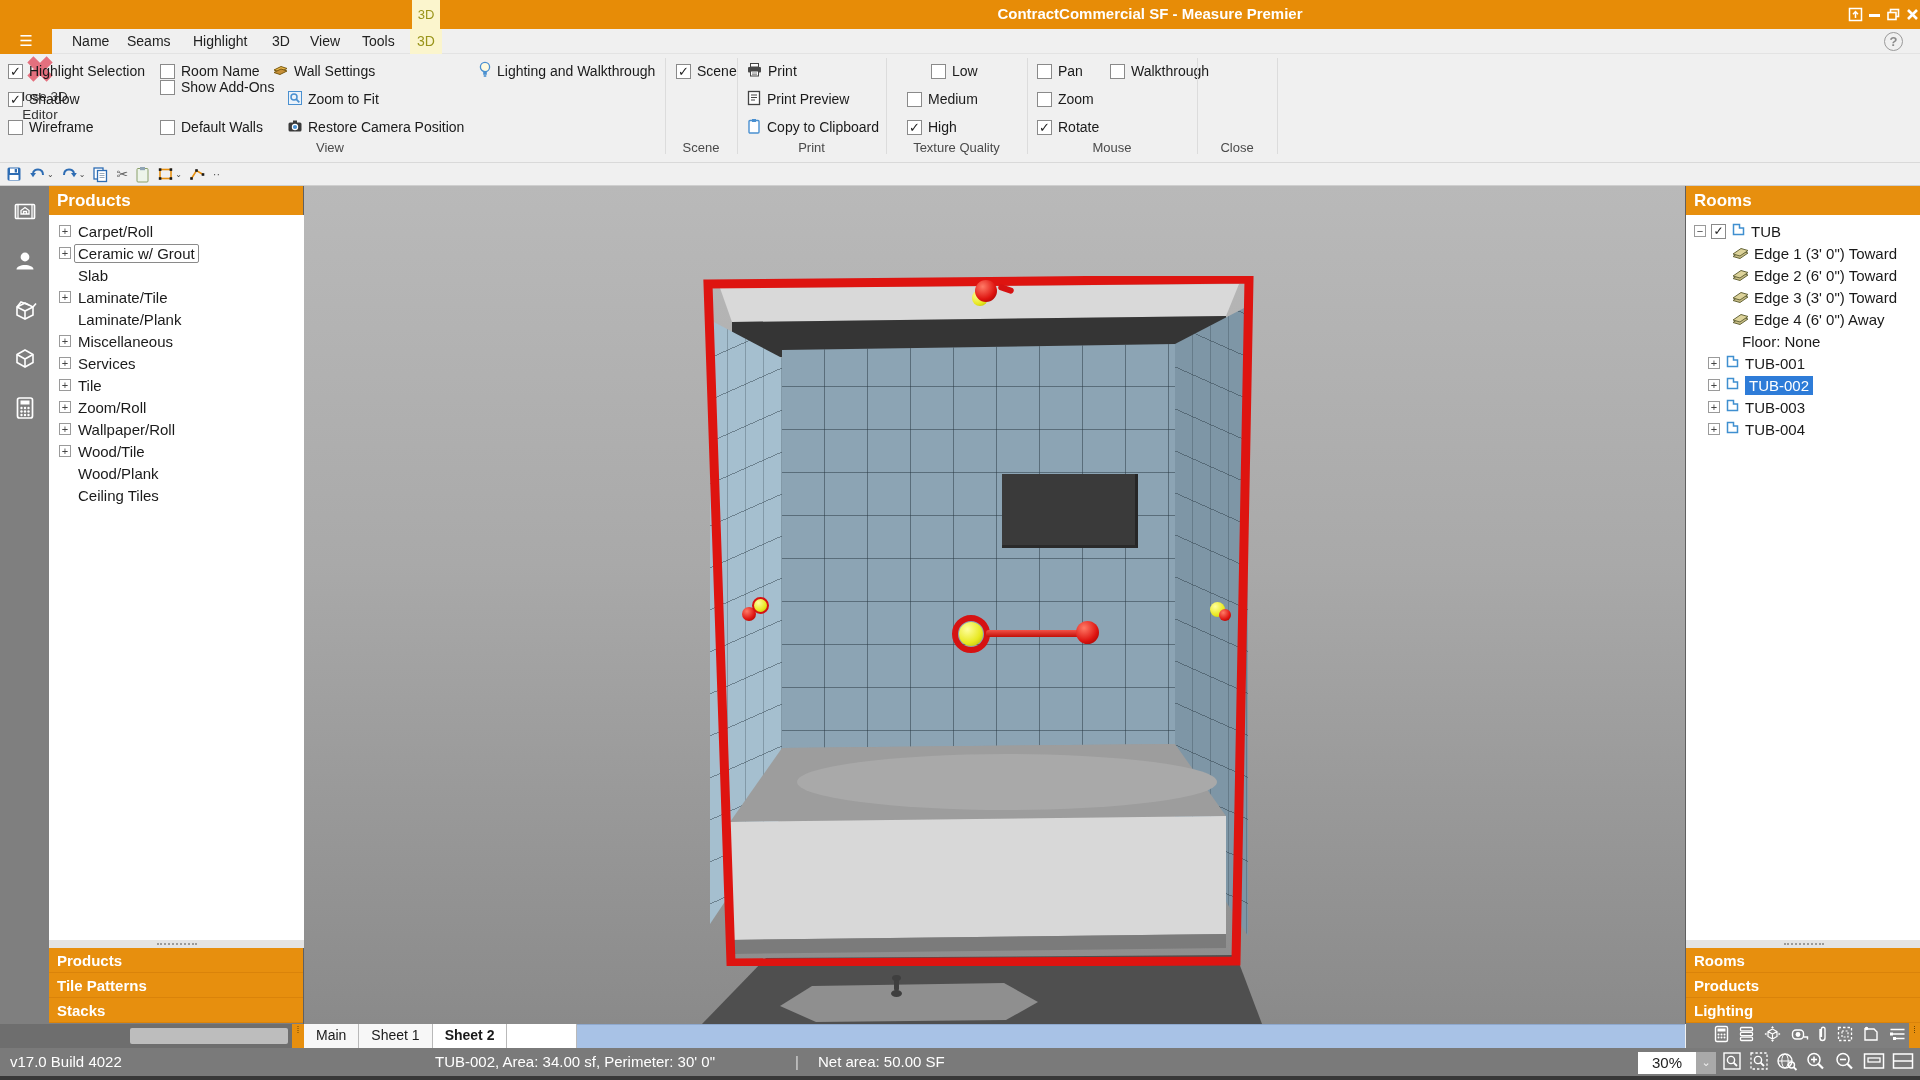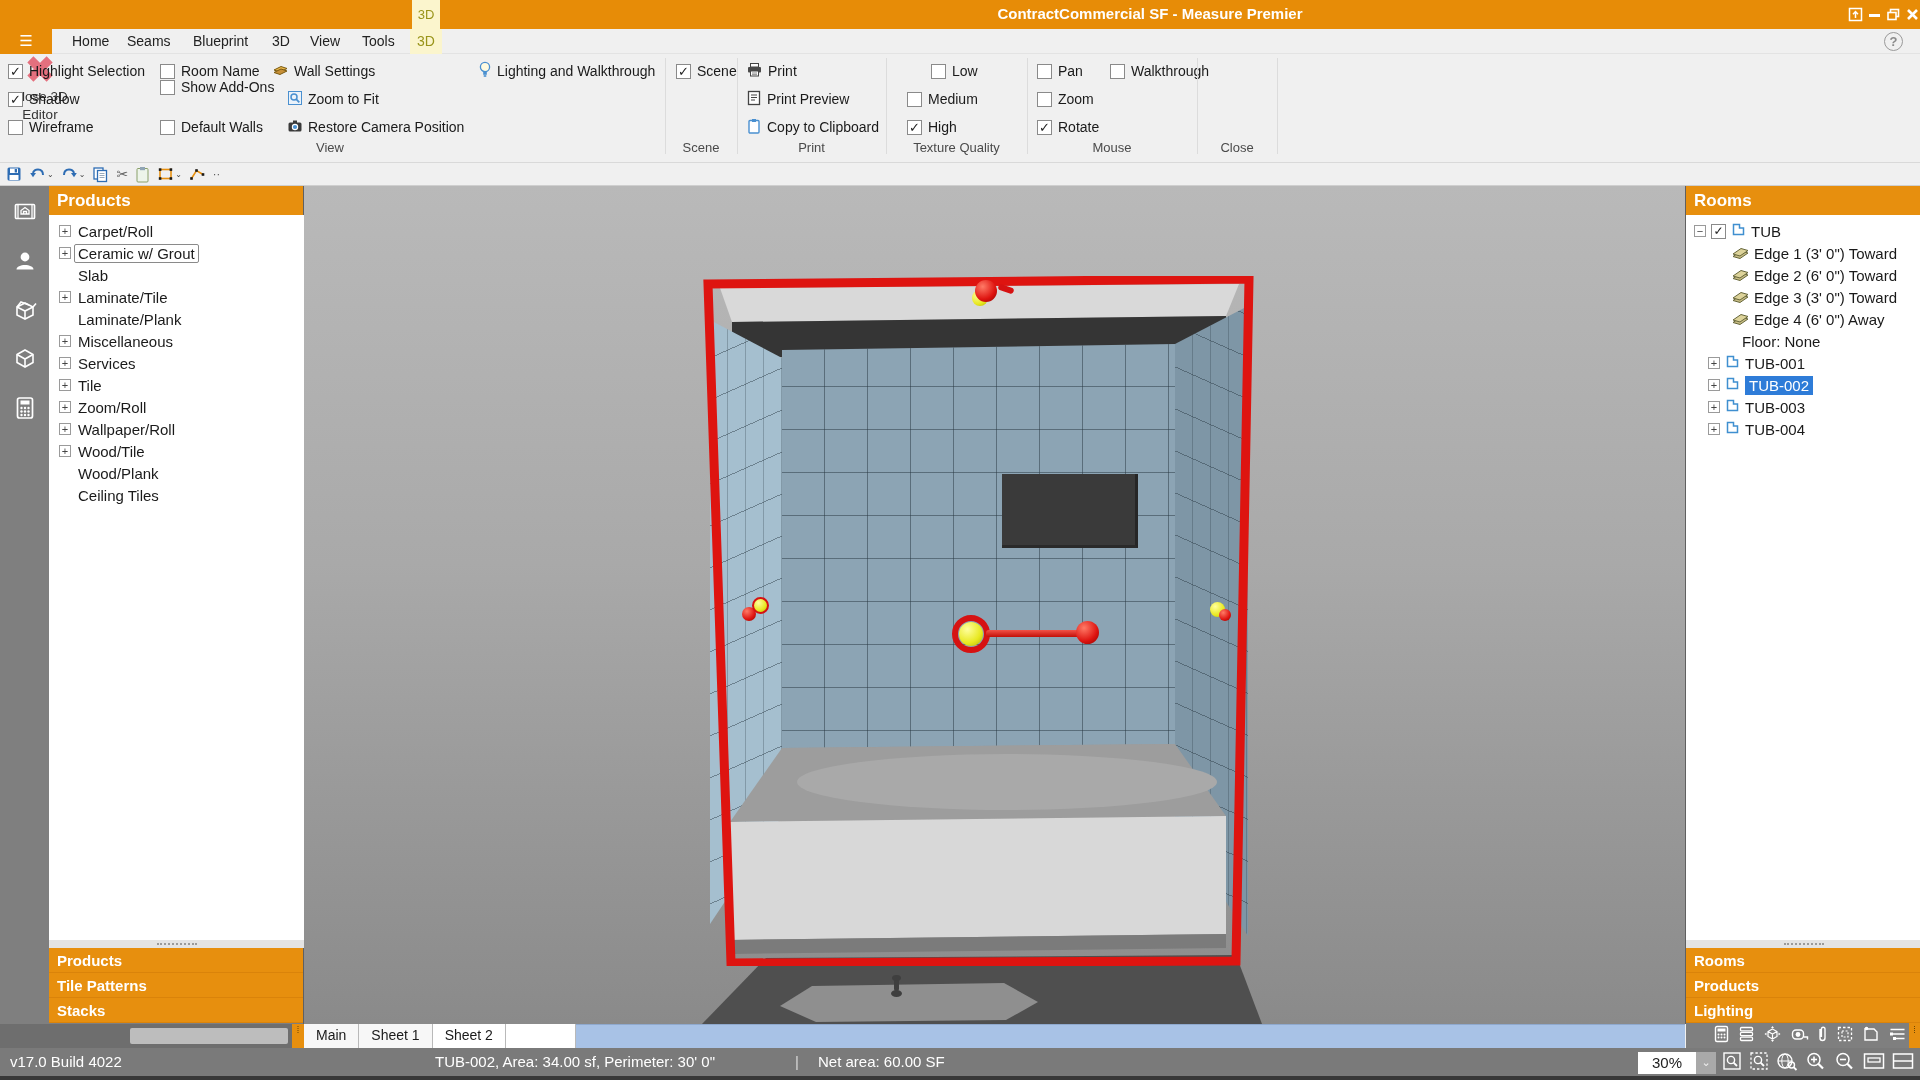--- a/index.html
+++ b/index.html
@@ -104,21 +104,21 @@
 
   .sphere{position:absolute;border-radius:50%}
   .sph-red{background:radial-gradient(circle at 35% 30%,#ff7a66,#DE1410 60%,#8c0300)}
   .sph-yellow{background:radial-gradient(circle at 35% 30%,#ffff9e,#e8e820 60%,#b0b000)}
   #handle-ring{position:absolute;left:648px;top:429px;width:38px;height:38px;border:6px solid #D61212;border-radius:50%}
   #handle-rod{position:absolute;left:682px;top:444px;width:96px;height:7px;background:linear-gradient(180deg,#f25248,#c20f08);border-radius:3px}
 
   
   #sheetrow{left:304px;top:1024px;width:1381px;height:24px;background:#ECECEC;display:flex;align-items:stretch}
   .sheettab{padding:0 12px;line-height:23px;background:#F7F7F7;border-right:1px solid #b9b9b9;font-size:14px;cursor:pointer}
-  .sheettab.active{background:#fff;font-weight:normal}
+  .sheettab.active{background:#fff;font-weight:bold}
   #sheettab-stub{width:70px;background:#fff;border-right:1px solid #b9b9b9}
   #hscroll{flex:1;background:#A8C2E6;border-top:1px solid #8FA9CE}
 
   
   #lb-strip{left:0;top:1024px;width:304px;height:24px;background:#6E6E6E}
   #lb-track{position:absolute;left:130px;top:4px;width:158px;height:16px;background:#BDBDBD;border-radius:2px}
   #lb-splitter{position:absolute;left:292px;top:0;width:12px;height:24px;background:#E78F0E;color:#5a3c00;font-size:9px;line-height:8px;text-align:center;padding-top:2px}
 
   
   #statusbar{left:0;top:1048px;width:1920px;height:32px;background:#7A7A7A;border-bottom:4px solid #383838;color:#fff;font-size:15px}
@@ -154,23 +154,23 @@
     </span>
     <span class="winbtn abs" style="left:1904px">
       <svg width="15" height="15" viewBox="0 0 15 15">
           <path d="M3 3 L12 12 M12 3 L3 12" stroke="#fff" stroke-width="2.6"></path>
         </svg>
     </span>
   </div>
 
   <div id="menurow" class="abs">
     <span id="menubtn" class="abs">☰</span>
-    <span class="menutab abs" style="left:62px">Home</span>
+    <span class="menutab abs" style="left:62px">Name</span>
     <span class="menutab abs" style="left:117px">Seams</span>
-    <span class="menutab abs" style="left:183px">Blueprint</span>
+    <span class="menutab abs" style="left:183px">Highlight</span>
     <span class="menutab abs" style="left:262px">3D</span>
     <span class="menutab abs" style="left:300px">View</span>
     <span class="menutab abs" style="left:352px">Tools</span>
     <span class="menutab active abs" style="left:410px;width:32px;text-align:center;padding:0">3D</span>
     <span id="helpbtn" class="abs">?</span>
   </div>
 
   <div id="ribbon" class="abs">
 
     <label class="cbitem abs" style="left:8px;top:6px">
@@ -663,21 +663,21 @@
     <span class="sheettab">Sheet 1</span>
     <span class="sheettab active">Sheet 2</span>
     <span id="sheettab-stub"></span>
     <span id="hscroll"></span>
   </div>
 
   <div id="statusbar" class="abs">
     <span class="abs" style="left:10px;top:5px">v17.0 Build 4022</span>
     <span class="abs" style="left:435px;top:5px">TUB-002, Area: 34.00 sf, Perimeter: 30' 0"</span>
     <span class="abs" style="left:795px;top:5px;color:#d8d8d8">|</span>
-    <span class="abs" style="left:818px;top:5px">Net area: 60.00 SF</span>
+    <span class="abs" style="left:818px;top:5px">Net area: 50.00 SF</span>
     <span id="zoombox">30%</span>
     <span id="zoomdrop">⌄</span>
     <span id="sb-icons">
       <span class="sbicon"><svg width="20" height="20" viewBox="0 0 20 20">
             <rect x="2" y="2" width="16" height="16" fill="none" stroke="#fff" stroke-width="1.4"></rect>
             <circle cx="9" cy="9" r="3.6" fill="none" stroke="#fff" stroke-width="1.4"></circle>
             <line x1="11.6" y1="11.6" x2="15" y2="15" stroke="#fff" stroke-width="1.8"></line>
           </svg></span>
       <span class="sbicon"><svg width="20" height="20" viewBox="0 0 20 20">
             <rect x="2" y="2" width="16" height="16" fill="none" stroke="#fff" stroke-width="1.3" stroke-dasharray="2.4 2"></rect>

